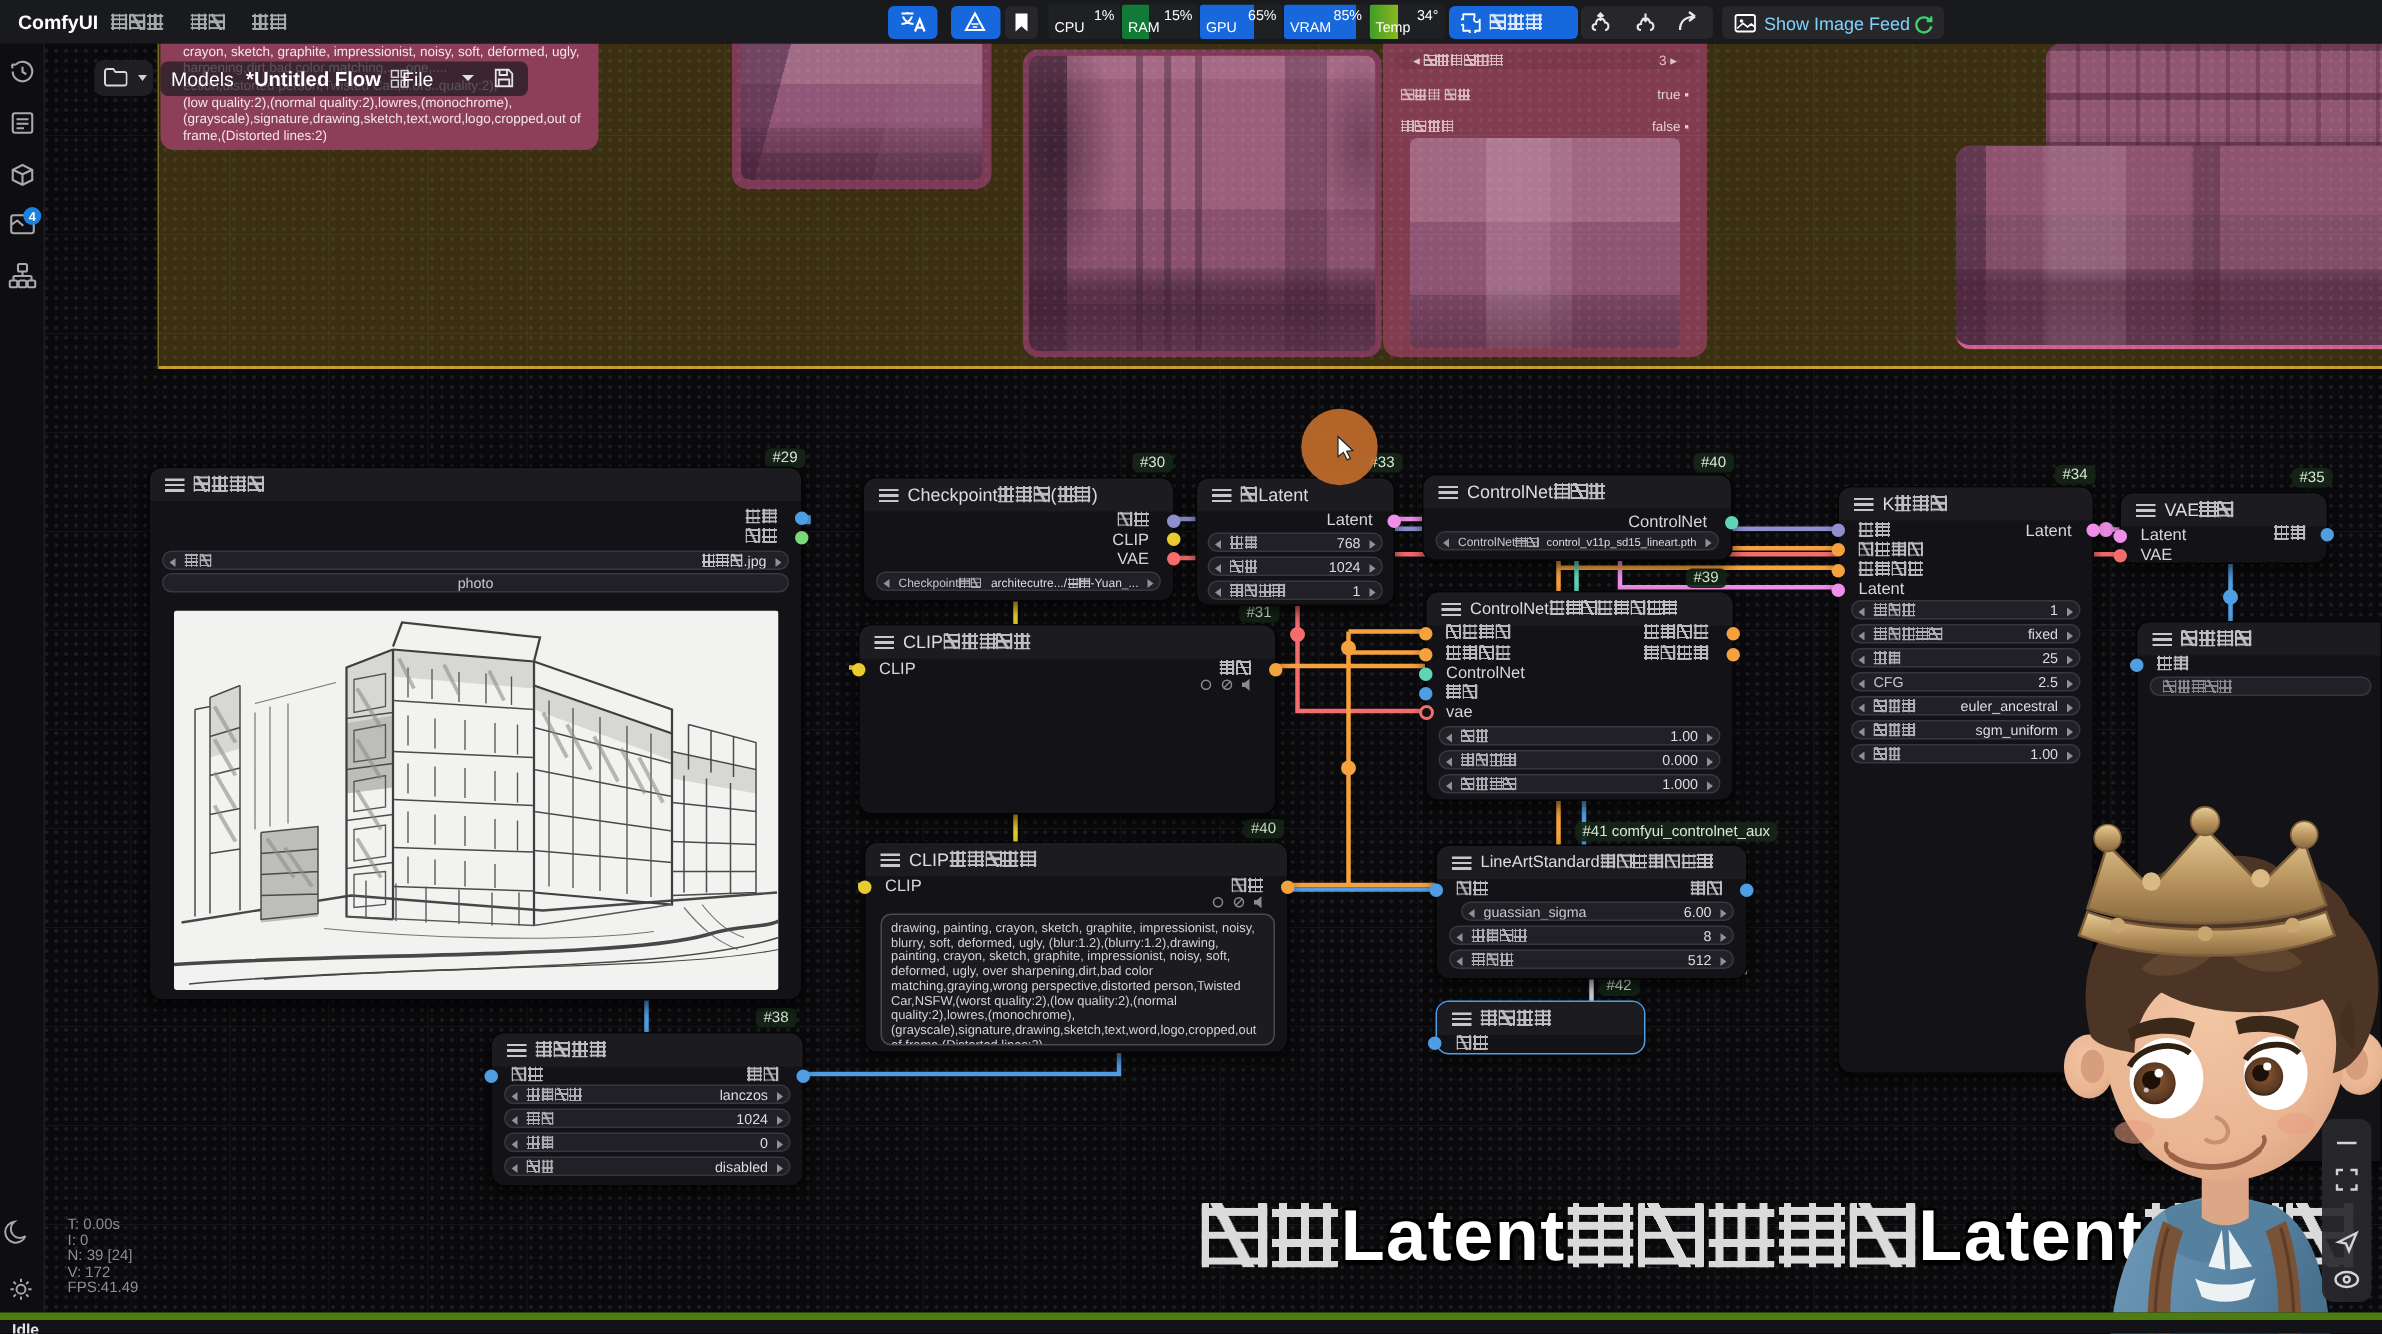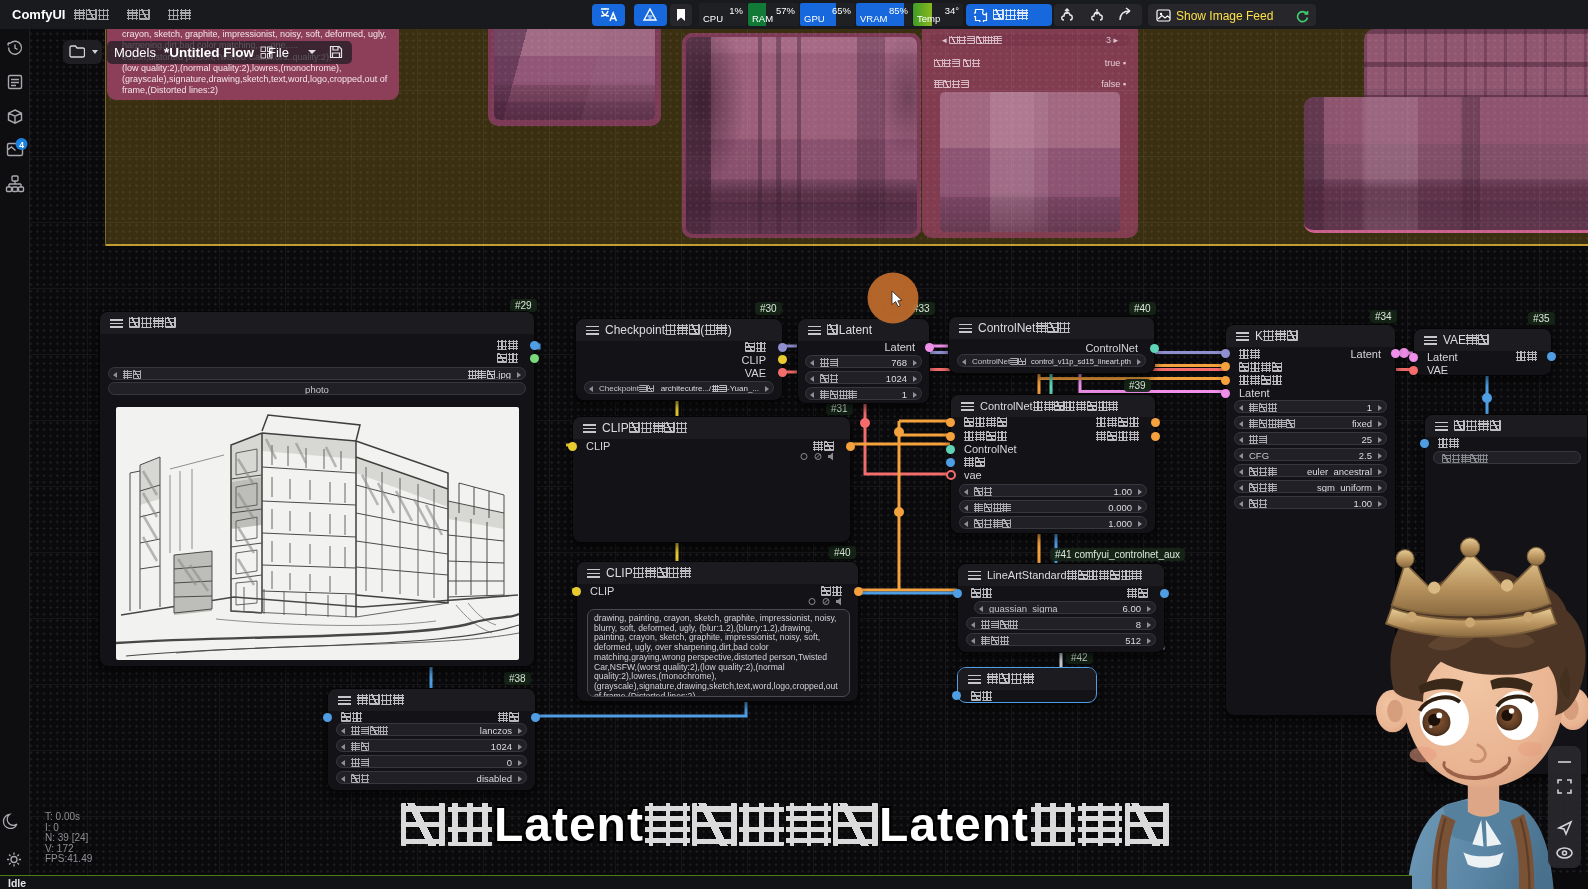--- a/index.html
+++ b/index.html
@@ -27,21 +27,21 @@
 .mon .pct{position:absolute;right:4px;top:2px;font-size:9.5px;color:#fff}
 
 #canvas{position:absolute;left:30px;top:29px;width:1558px;height:846px;background-color:#0a0a0c;background-image:
  linear-gradient(rgba(255,255,255,.05) 1px,transparent 1px),
  linear-gradient(90deg,rgba(255,255,255,.05) 1px,transparent 1px),
  radial-gradient(circle,rgba(255,255,255,.085) 1px,transparent 1.3px);
  background-size:66px 66px,66px 66px,6.6px 6.6px;
  background-position:57px 61px,57px 61px,4.2px 1.6px;}
 
 #sidebar{position:absolute;left:0;top:29px;width:30px;height:846px;background:#0e0e11;border-right:1px solid #1d1d22;z-index:40}
-#statusbar{position:absolute;left:0;top:875px;width:1412px;height:14px;background:#121316;border-top:1px solid #4d7c0f;z-index:60}
+#statusbar{position:absolute;left:0;top:875px;width:1588px;height:14px;background:#121316;border-top:5px solid #4d7c0f;z-index:60}
 #statusbar span{position:absolute;left:8px;top:1px;font-size:10.5px;font-weight:bold;color:#e4e4e8}
 
 #band{position:absolute;left:105px;top:29px;width:1483px;height:217px;background:#3a3011;border-left:1px solid rgba(205,172,60,.45);z-index:1}
 #band .bline{position:absolute;left:0;bottom:0;width:100%;height:2px;background:#c09b31}
 #banddots{position:absolute;left:30px;top:29px;width:1558px;height:846px;z-index:3;pointer-events:none;clip-path:inset(0 0 629.5px 75px);background-image:
  linear-gradient(rgba(255,255,255,.05) 1px,transparent 1px),
  linear-gradient(90deg,rgba(255,255,255,.05) 1px,transparent 1px),
  radial-gradient(circle,rgba(255,235,210,.08) 1px,transparent 1.3px);
  background-size:66px 66px,66px 66px,6.6px 6.6px;
  background-position:57px 61px,57px 61px,4.2px 1.6px;}
@@ -55,21 +55,21 @@
 .slot.out{right:13px;text-align:right}
 .d{position:absolute;width:9px;height:9px;border-radius:50%;z-index:12}
 .w{position:absolute;height:13px;background:#202026;border:1px solid #37373e;border-radius:7px;font-size:9.5px;color:#c6c6cc;line-height:11px;white-space:nowrap;overflow:hidden}
 .w .wl{position:absolute;left:14px;top:1px}
 .w .wv{position:absolute;right:14px;top:1px;color:#dcdce2}
 .w .la{position:absolute;left:4px;top:3.5px;width:0;height:0;border-top:3px solid transparent;border-bottom:3px solid transparent;border-right:4.5px solid #909098}
 .w .ra{position:absolute;right:4px;top:3.5px;width:0;height:0;border-top:3px solid transparent;border-bottom:3px solid transparent;border-left:4.5px solid #909098}
 .ta{position:absolute;background:#1b1b20;border:1px solid #4a4a52;border-radius:7px;color:#d2d2d8;font-size:10px;line-height:12.2px;padding:4px 6px;overflow:hidden}
 .bdg{position:absolute;background:rgba(22,38,24,.92);color:#d8e8d8;font-size:10px;padding:0 5px;height:13px;line-height:13px;border-radius:4px;z-index:9;white-space:nowrap}
 svg text{font-family:"Liberation Sans",sans-serif}
-#subtitle{position:absolute;left:0;top:797px;width:1570px;text-align:center;z-index:30;font-size:48px;font-weight:bold;color:#fff;letter-spacing:1px;text-shadow:2px 2px 0 #000,-2px 2px 0 #000,2px -2px 0 #000,-2px -2px 0 #000,0 3px 1px #000}
+#subtitle{position:absolute;left:0;top:797px;width:1570px;text-align:right;z-index:30;font-size:48px;font-weight:bold;color:#fff;letter-spacing:1px;text-shadow:2px 2px 0 #000,-2px 2px 0 #000,2px -2px 0 #000,-2px -2px 0 #000,0 3px 1px #000}
 #dbg{position:absolute;left:45px;top:812px;font-size:10px;line-height:10.6px;color:#8e8e94;z-index:5;white-space:pre}
 </style></head>
 <body>
 <div id="canvas"></div>
 <div id="band">
     <div class="bline"></div>
   </div>
 <div class="pimg" style="left:488px;top:29px;width:173px;height:97px;background:#7c3a57;border-radius:0 0 10px 10px;padding:0 6px 6px 6px">
  <div style="width:100%;height:100%;border-radius:0 0 6px 6px;background:
   linear-gradient(180deg,rgba(0,0,0,0) 55%,rgba(60,20,40,.45) 100%),
@@ -493,21 +493,21 @@
         <path d="M2,1 h8 v12 l-4,-3.5 l-4,3.5 Z" fill="#fff"></path>
       </svg>
  </div>
  <div class="mon" style="left:699px;width:48px">
       <span class="lab">CPU</span>
       <span class="pct">1%</span>
     </div>
  <div class="mon" style="left:748px;width:51px">
       <div class="fill" style="width:35%;background:#107a36"></div>
       <span class="lab">RAM</span>
-      <span class="pct">57%</span>
+      <span class="pct">15%</span>
     </div>
  <div class="mon" style="left:800px;width:55px">
       <div class="fill" style="width:65%;background:#1668dc"></div>
       <span class="lab">GPU</span>
       <span class="pct">65%</span>
     </div>
  <div class="mon" style="left:856px;width:56px">
       <div class="fill" style="width:85%;background:#1668dc"></div>
       <span class="lab">VRAM</span>
       <span class="pct">85%</span>
@@ -523,21 +523,21 @@
       </svg>
   <span style="position:absolute;left:27px;top:4px"><span class="cjk c1"></span><span class="cjk c2"></span><span class="cjk c0"></span></span>
  </div>
  <div class="dbtn" style="left:1054px;width:88px">
   <svg width="80" height="18" viewBox="0 0 80 18" style="margin:2px 0 0 4px">
    <path d="M6,14 c-3,0 -3,-4 0,-4 c0,-4 5,-5 6,-1 c3,0 3,5 0,5 M9,8 v-5 M7,5 l2,-2 l2,2" stroke="#e8e8ec" stroke-width="1.4" fill="none"></path>
    <path d="M36,14 c-3,0 -3,-4 0,-4 c0,-4 5,-5 6,-1 c3,0 3,5 0,5 M39,3 v5 M37,6 l2,2 l2,-2" stroke="#e8e8ec" stroke-width="1.4" fill="none"></path>
    <path d="M62,14 c0,-6 4,-9 10,-9 M72,5 l-4,-3 M72,5 l-4,3" stroke="#e8e8ec" stroke-width="1.5" fill="none"></path>
   </svg>
  </div>
- <div class="dbtn" style="left:1148px;width:168px;color:#fde047;font-size:12px">
+ <div class="dbtn" style="left:1148px;width:148px;color:#7dd3fc;font-size:12px">
   <svg width="15" height="13" viewBox="0 0 15 13" style="position:absolute;left:8px;top:5px">
         <rect x="1" y="1" width="13" height="11" rx="1.5" stroke="#fff" stroke-width="1.2" fill="none"></rect>
         <circle cx="5" cy="5" r="1.2" fill="#fff"></circle>
         <path d="M2,10 l4,-3.5 l3,2.5 l2.5,-2 l2.5,2" stroke="#fff" stroke-width="1.1" fill="none"></path>
       </svg>
   <span style="position:absolute;left:28px;top:4.5px">Show Image Feed</span>
   <svg width="14" height="14" viewBox="0 0 14 14" style="position:absolute;right:7px;top:5px">
         <path d="M11.5,4.5 a5,5 0 1 0 1,4 M12.5,2 v3 h-3" stroke="#3ecf6e" stroke-width="1.6" fill="none"></path>
       </svg>
  </div>

